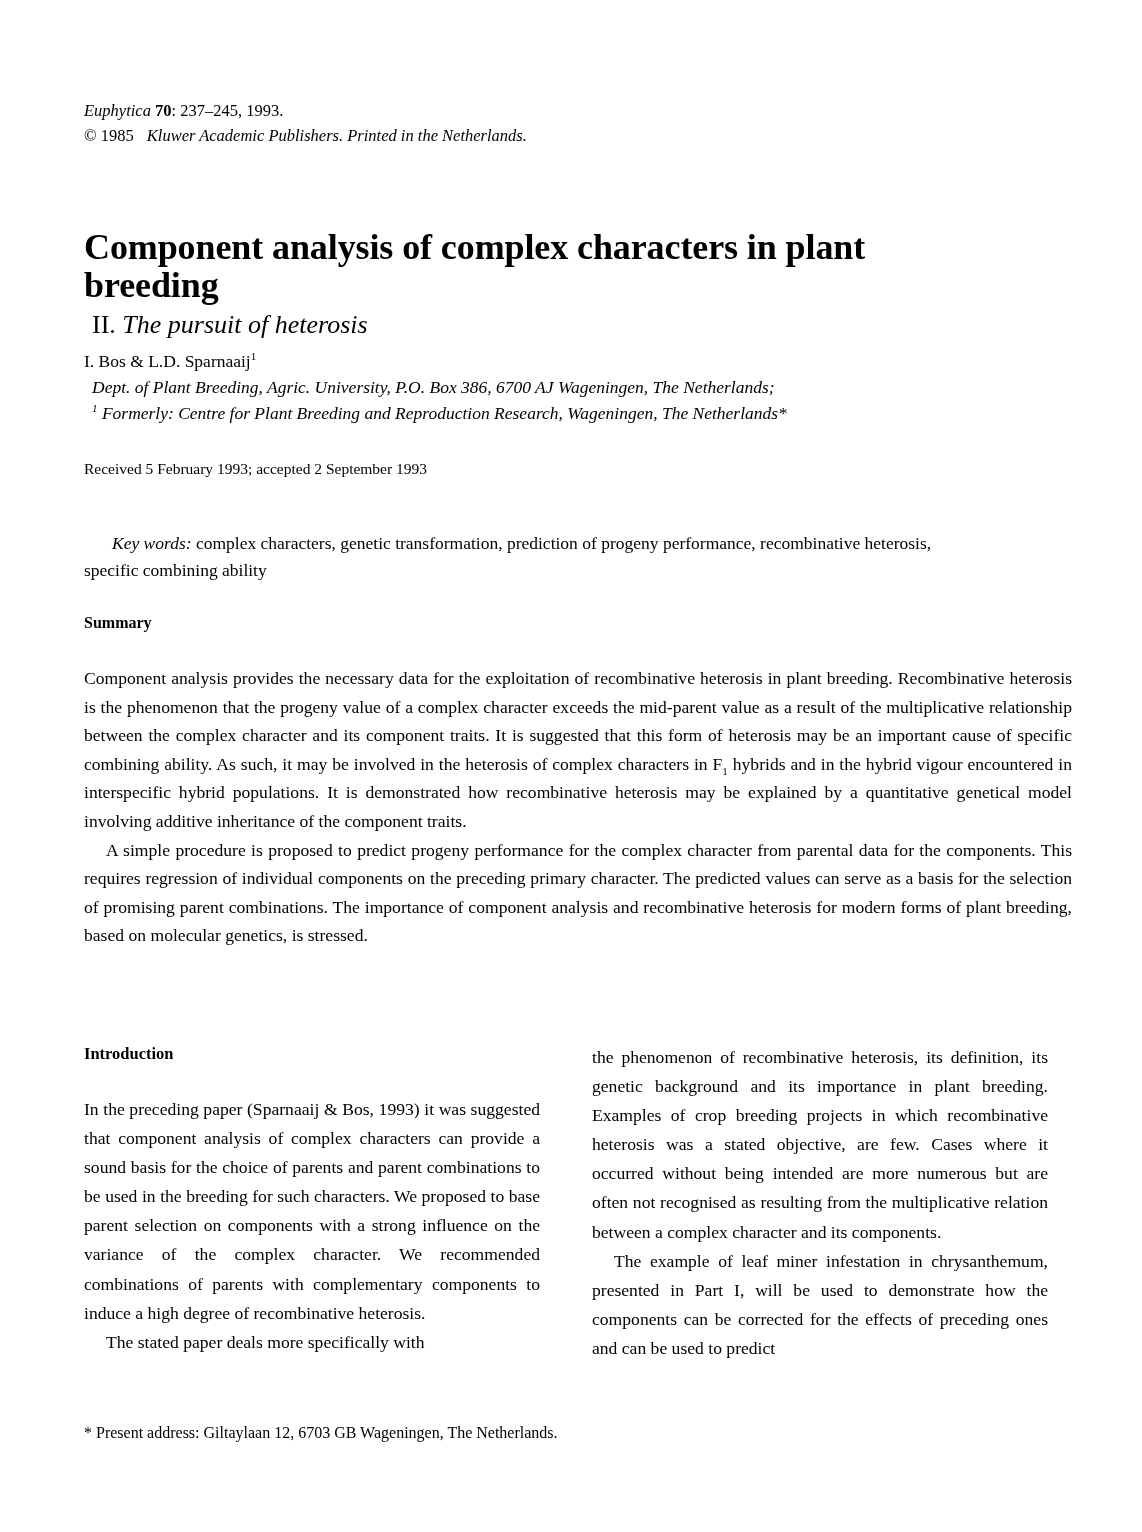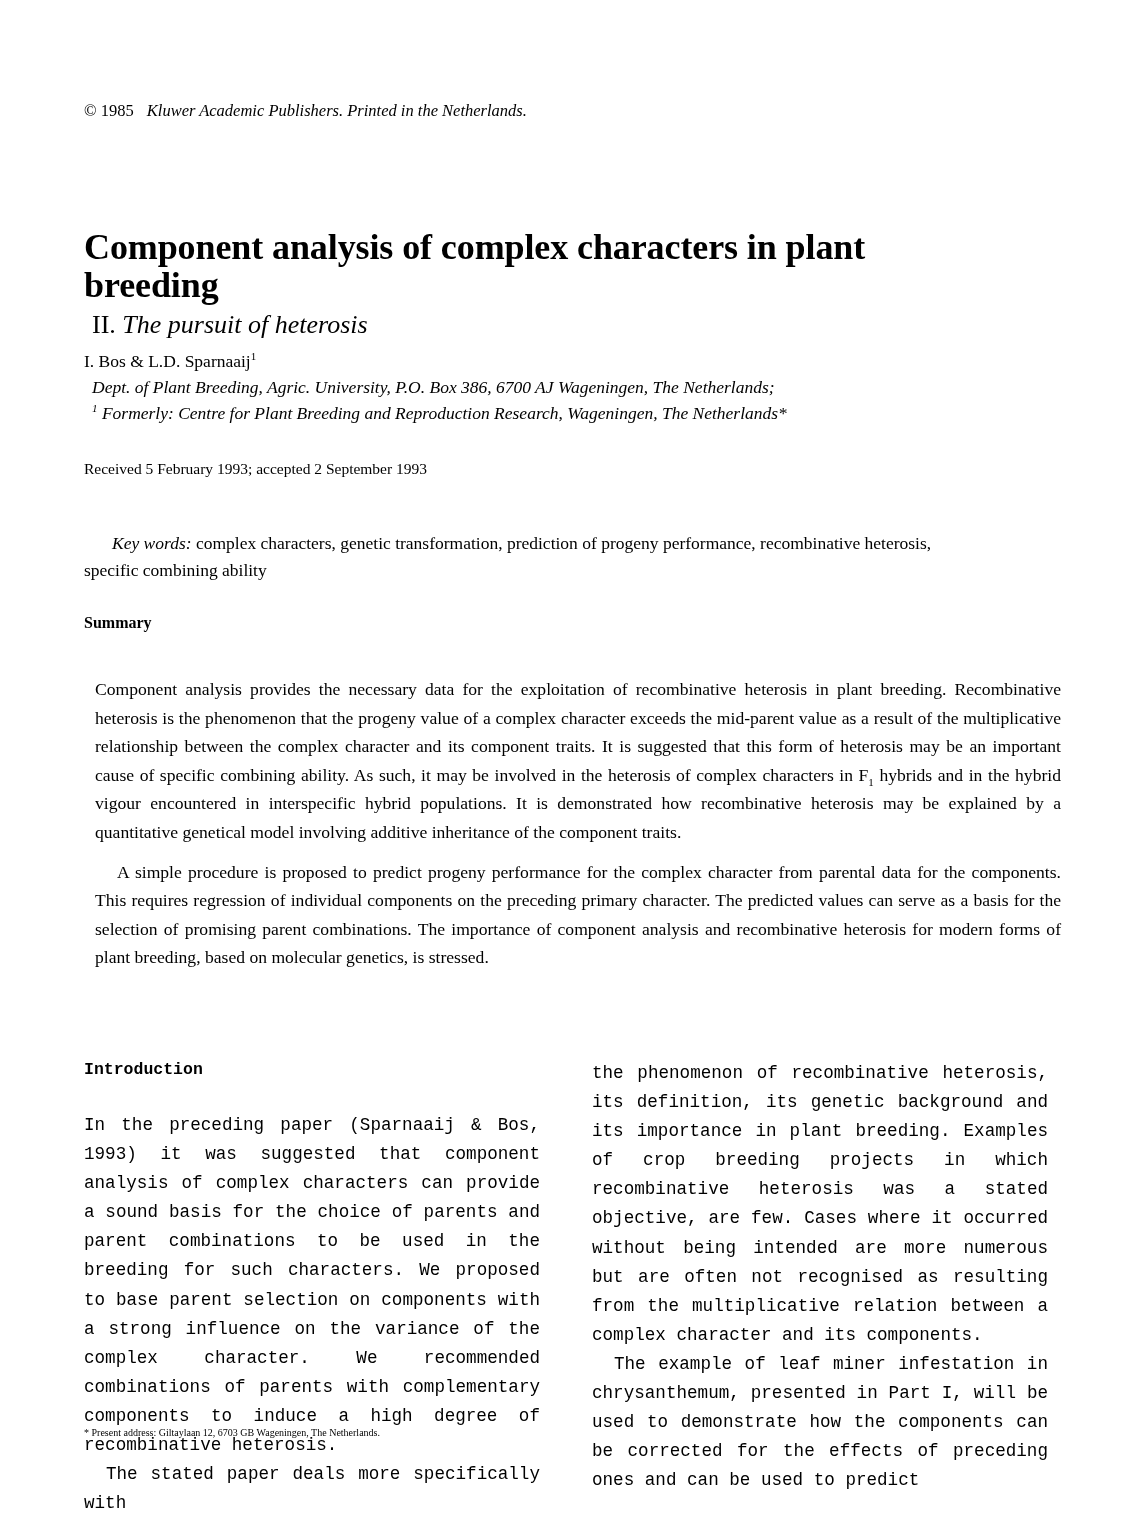--- a/index.html
+++ b/index.html
@@ -112,69 +112,69 @@
   .summary-body {
     position: absolute;
     left: 0;
     top: 664px;
     width: 988px;
     font-size: 17.6px;
     line-height: 28.6px;
     text-align: justify;
     text-justify: inter-word;
   }
-  .summary-body p { margin: 11px; }
+  .summary-body p { margin: 0; }
   .summary-body p.indent { text-indent: 22px; }
   sub.f1 { font-size: 11px; vertical-align: sub; line-height: 0; }
 
   
   .columns {
     position: absolute;
     left: 0;
     top: 1043px;
     width: 988px;
   }
   .col {
     position: absolute;
-    top: 16px;
+    top: 0;
     width: 456px;
     font-size: 17.6px;
     line-height: 29.1px;
     text-align: justify;
     text-justify: inter-word;
-    font-family: Liberation Mono, monospace;
   }
   .col-left { left: 0; }
   .col-right { left: 508px; }
   .col p { margin: 0; }
   .col p.indent { text-indent: 22px; }
   .section-heading {
     font-size: 16.5px;
     font-weight: bold;
     line-height: 22px;
     margin: 0 0 30px 0;
   }
 
   
   .footnote {
     position: absolute;
     left: 84px;
     top: 1422px;
     width: 900px;
-    font-size: 10px;
+    font-size: 16px;
     line-height: 22px;
   }
 </style>
 </head>
 <body>
 
 <div class="page">
   <div class="content">
 
     <div class="journal-header">
+      <div class="line1"><span class="jtitle">Euphytica</span> <span class="jvol">70</span><span class="jpages">: 237–245, 1993.</span></div>
       <div class="line2"><span>©</span> <span>1985</span> <span class="copyline-italic">Kluwer Academic Publishers. Printed in the Netherlands.</span></div>
     </div>
 
     <div class="title-block">
       <h1 class="article-title">Component analysis of complex characters in plant breeding</h1>
       <h2 class="article-subtitle"><span class="part-num">II.</span> <span class="sub-it">The pursuit of heterosis</span></h2>
     </div>
 
     <div class="author-block">
       <div class="author-names"><span>I. Bos &amp; L.D. Sparnaaij</span><sup>1</sup></div>

